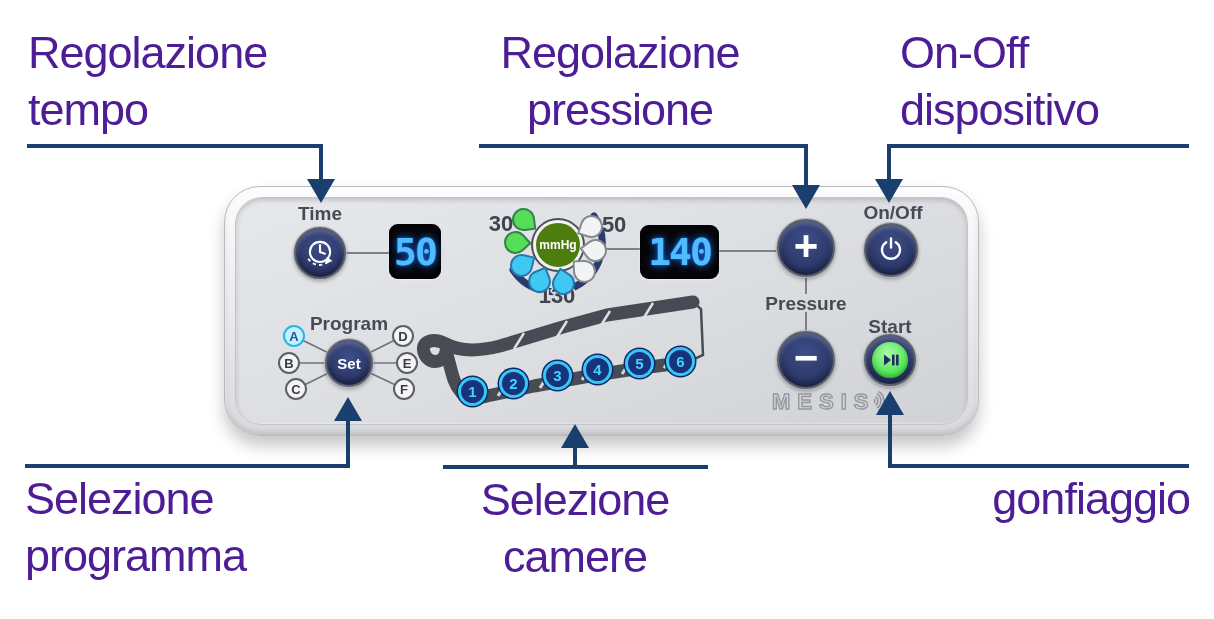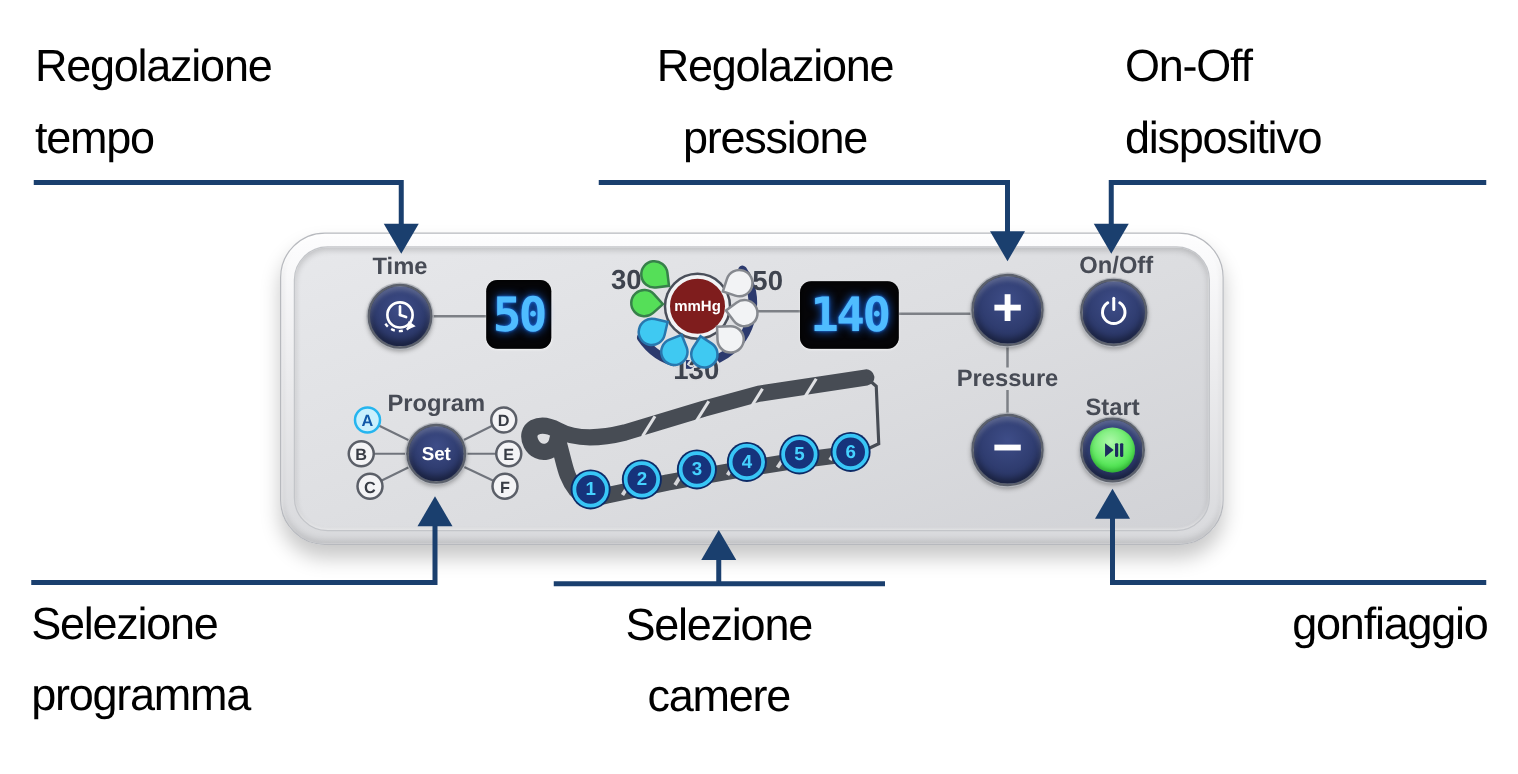--- a/index.html
+++ b/index.html
@@ -1,20 +1,20 @@
 <!DOCTYPE html>
 <html><head>
 <meta charset="utf-8">
 <style>
   html,body{margin:0;padding:0;background:#ffffff;}
   .stage{position:relative;width:1214px;height:619px;background:#ffffff;overflow:hidden;
          font-family:"Liberation Sans",sans-serif;}
   svg{display:block;}
   
-  .anno{position:absolute;color:#000000;font-size:36px;line-height:57px;letter-spacing:-1px;}
+  .anno{position:absolute;color:#4c1d95;font-size:45px;line-height:57px;letter-spacing:-1px;}
   
   .bezel{position:absolute;left:224px;top:186px;width:753px;height:248px;border-radius:36px;
          background:linear-gradient(180deg,#fdfdfe 0%,#ececee 45%,#d8d9dc 100%);
          border:1px solid #b7b9be;
          box-shadow:0 10px 16px rgba(0,0,0,.22), inset 0 2px 3px rgba(255,255,255,.9), inset 0 -3px 5px rgba(0,0,0,.12);}
   .surface{position:absolute;left:235px;top:197px;width:731px;height:226px;border-radius:27px;
          background:linear-gradient(160deg,#e7e8eb 0%,#dcdde0 55%,#d1d2d6 100%);
          border:1px solid #c3c5c9;
          box-shadow:inset 0 2px 5px rgba(0,0,0,.18), inset 0 -1px 2px rgba(255,255,255,.6);}
   .panel-label{position:absolute;color:#474b55;font-size:19px;font-weight:bold;text-align:center;}
@@ -27,21 +27,21 @@
        box-shadow:0 0 0 1px #b3b6bc,0 2px 4px rgba(0,0,0,.35),
                   inset 0 3px 4px rgba(255,255,255,.22), inset 0 -4px 6px rgba(0,0,0,.38);}
   .pm{font-size:42px;font-weight:bold;line-height:1;transform:translateY(-2px);}
   .set-txt{font-size:15px;font-weight:bold;}
   .display{position:absolute;background:#060609;border-radius:9px;
        color:#4fbcff;font-family:"DejaVu Sans Mono",monospace;font-weight:bold;font-size:38px;
        display:flex;align-items:center;justify-content:center;letter-spacing:-2px;
        text-shadow:0 0 8px #1566e6,0 0 2px #2f8cff;
        box-shadow:inset 0 0 7px #000,0 1px 2px rgba(255,255,255,.55);}
   .mmhg{position:absolute;left:533px;top:220px;width:44px;height:44px;border-radius:50%;
-       background:#7f1d1d;border:3px solid #f2f3f5;box-shadow:0 0 0 2px #4a4f5a;
+       background:#4d7c0f;border:3px solid #f2f3f5;box-shadow:0 0 0 2px #4a4f5a;
        color:#fff;font-size:12px;font-weight:bold;display:flex;align-items:center;justify-content:center;}
   .petal{position:absolute;width:23px;height:23px;border:2px solid;box-sizing:border-box;
        border-radius:0 50% 50% 50%;}
   .prog-letter{position:absolute;width:22px;height:22px;border-radius:50%;box-sizing:border-box;
        background:#f4f4f6;border:2px solid #5b5f68;color:#383c45;font-size:13px;font-weight:bold;
        display:flex;align-items:center;justify-content:center;}
   .prog-letter.active{background:#c9f0fd;border-color:#25b5ef;color:#1058a8;}
   .chamber{position:absolute;width:29px;height:29px;border-radius:50%;box-sizing:border-box;
        background:#16337c;border:3px solid #38c6f6;color:#45d1ff;font-size:15px;font-weight:bold;
        display:flex;align-items:center;justify-content:center;box-shadow:0 0 0 1.5px #0d2a66;}
@@ -166,20 +166,31 @@
       </svg>
     </div>
   </div>
 
   <div class="panel-label" style="left:289px;top:313px;width:120px">Program</div>
   <div class="btn" style="left:325px;top:339px;width:48px;height:48px">
     <span class="set-txt">Set</span>
   </div>
 
 
+  <div class="mesis">
+    <span>MESIS</span>
+    <svg width="24" height="24" viewBox="0 0 24 24" style="margin-left:-2px">
+      <g fill="none" stroke="#95989f" stroke-width="1.7">
+        <path d="M1,9.3 A2,2 0 0 1 1,12.7"></path>
+        <path d="M2.5,6.7 A5,5 0 0 1 2.5,15.3"></path>
+        <path d="M4,4.1 A8,8 0 0 1 4,17.9"></path>
+        <path d="M5.5,1.5 A11,11 0 0 1 5.5,20.5"></path>
+      </g>
+    </svg>
+  </div>
 
   <svg class="overlay" width="1214" height="619">
     <g fill="none" stroke="#1a3f6e" stroke-width="4">
       <polyline points="27,146 321,146 321,181"></polyline>
       <polyline points="479,146 806,146 806,187"></polyline>
       <polyline points="1189,146 889,146 889,181"></polyline>
       <polyline points="25,466 348,466 348,420"></polyline>
       <polyline points="443,467 708,467"></polyline>
       <line x1="575" y1="467" x2="575" y2="447"></line>
       <polyline points="1189,466 890,466 890,414"></polyline>

